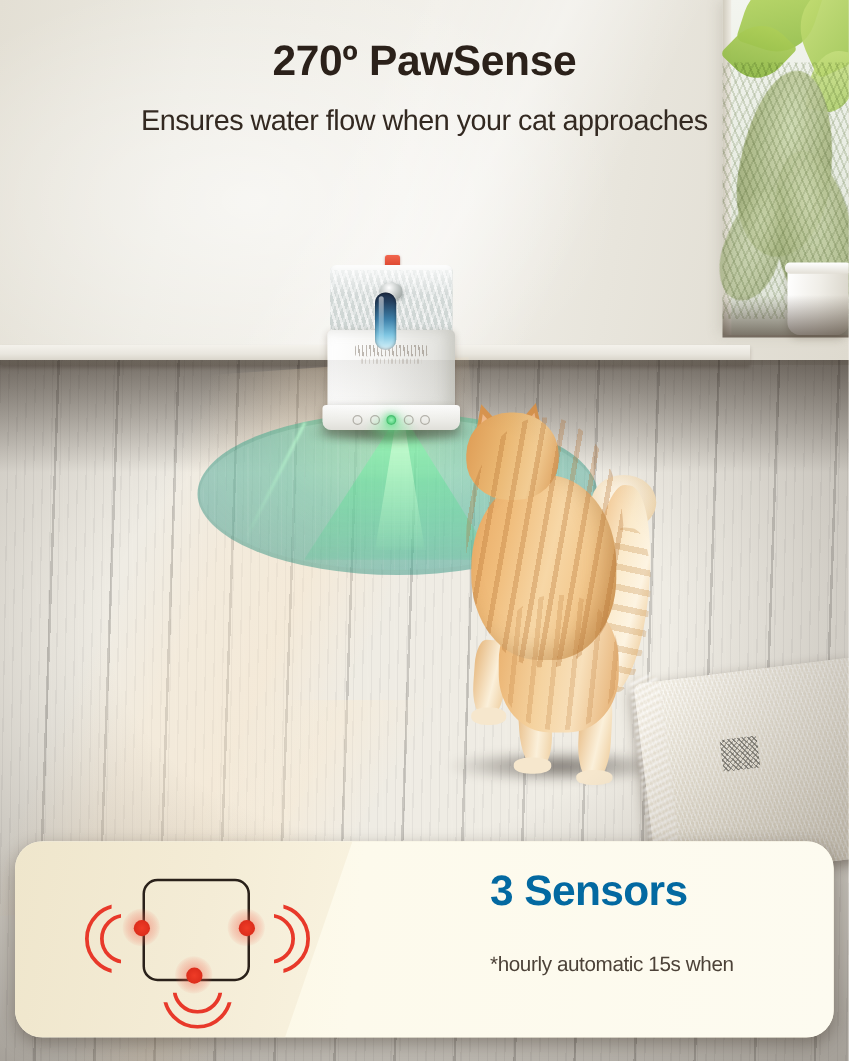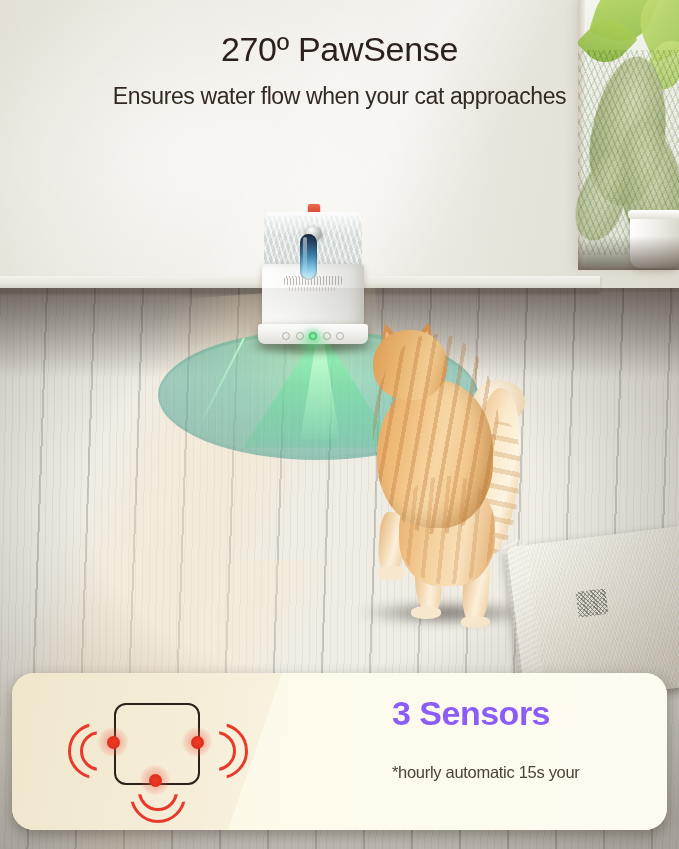--- a/index.html
+++ b/index.html
@@ -313,21 +313,21 @@
     position:absolute;left:577px;top:590px;width:30px;height:26px;transform:rotate(-7deg);
     background:
       repeating-linear-gradient(50deg,rgba(70,70,66,.62) 0 1px,rgba(255,255,255,0) 1px 3px),
       repeating-linear-gradient(-45deg,rgba(90,88,80,.48) 0 1px,rgba(255,255,255,0) 1px 3px);
     opacity:.85;border-radius:2px;
   }
 
   
   .headline{
     position:absolute;left:0;top:30px;width:679px;text-align:center;
-    font-size:34px;font-weight:normal;color:#2b211a;letter-spacing:-.3px;
+    font-size:34px;font-weight:bold;color:#2b211a;letter-spacing:-.3px;
   }
   .subhead{
     position:absolute;left:0;top:83px;width:679px;text-align:center;
     font-size:23px;color:#332921;letter-spacing:-.4px;
   }
 
   
   .banner{
     position:absolute;left:12px;top:673px;width:655px;height:157px;
     border-radius:22px;overflow:hidden;
@@ -367,21 +367,21 @@
   .wv.r2{left:118px;top:28px;width:50px;height:50px;
     clip-path:polygon(62% 0,100% 0,100% 100%,62% 100%);border-color:#e8392a;}
   
   .wv.b1{left:64px;top:76px;width:34px;height:34px;
     clip-path:polygon(0 58%,100% 58%,100% 100%,0 100%);border-color:#e8392a;}
   .wv.b2{left:56px;top:72px;width:50px;height:50px;
     clip-path:polygon(0 62%,100% 62%,100% 100%,0 100%);border-color:#e8392a;}
 
   .banner-title{
     position:absolute;left:392px;top:694px;
-    font-size:34px;font-weight:bold;color:#8b5cf6;letter-spacing:-.5px;
+    font-size:34px;font-weight:bold;color:#0369a1;letter-spacing:-.5px;
   }
   .banner-lines{
     position:absolute;left:392px;top:762px;
     font-size:16.5px;color:#4c4238;line-height:21px;letter-spacing:-.3px;
   }
 </style>
 </head>
 <body>
 
 <div class="stage">
@@ -491,16 +491,16 @@
       <div class="wave wv l1"></div>
       <div class="wave wv l2"></div>
       <div class="wave wv r1"></div>
       <div class="wave wv r2"></div>
       <div class="wave wv b1"></div>
       <div class="wave wv b2"></div>
     </div>
   </div>
   <div class="banner-title">3 Sensors</div>
   <div class="banner-lines">
-    <div>*hourly automatic 15s your</div>
+    <div>*hourly automatic 15s when</div>
   </div>
 
 </div>
 
 </body></html>

